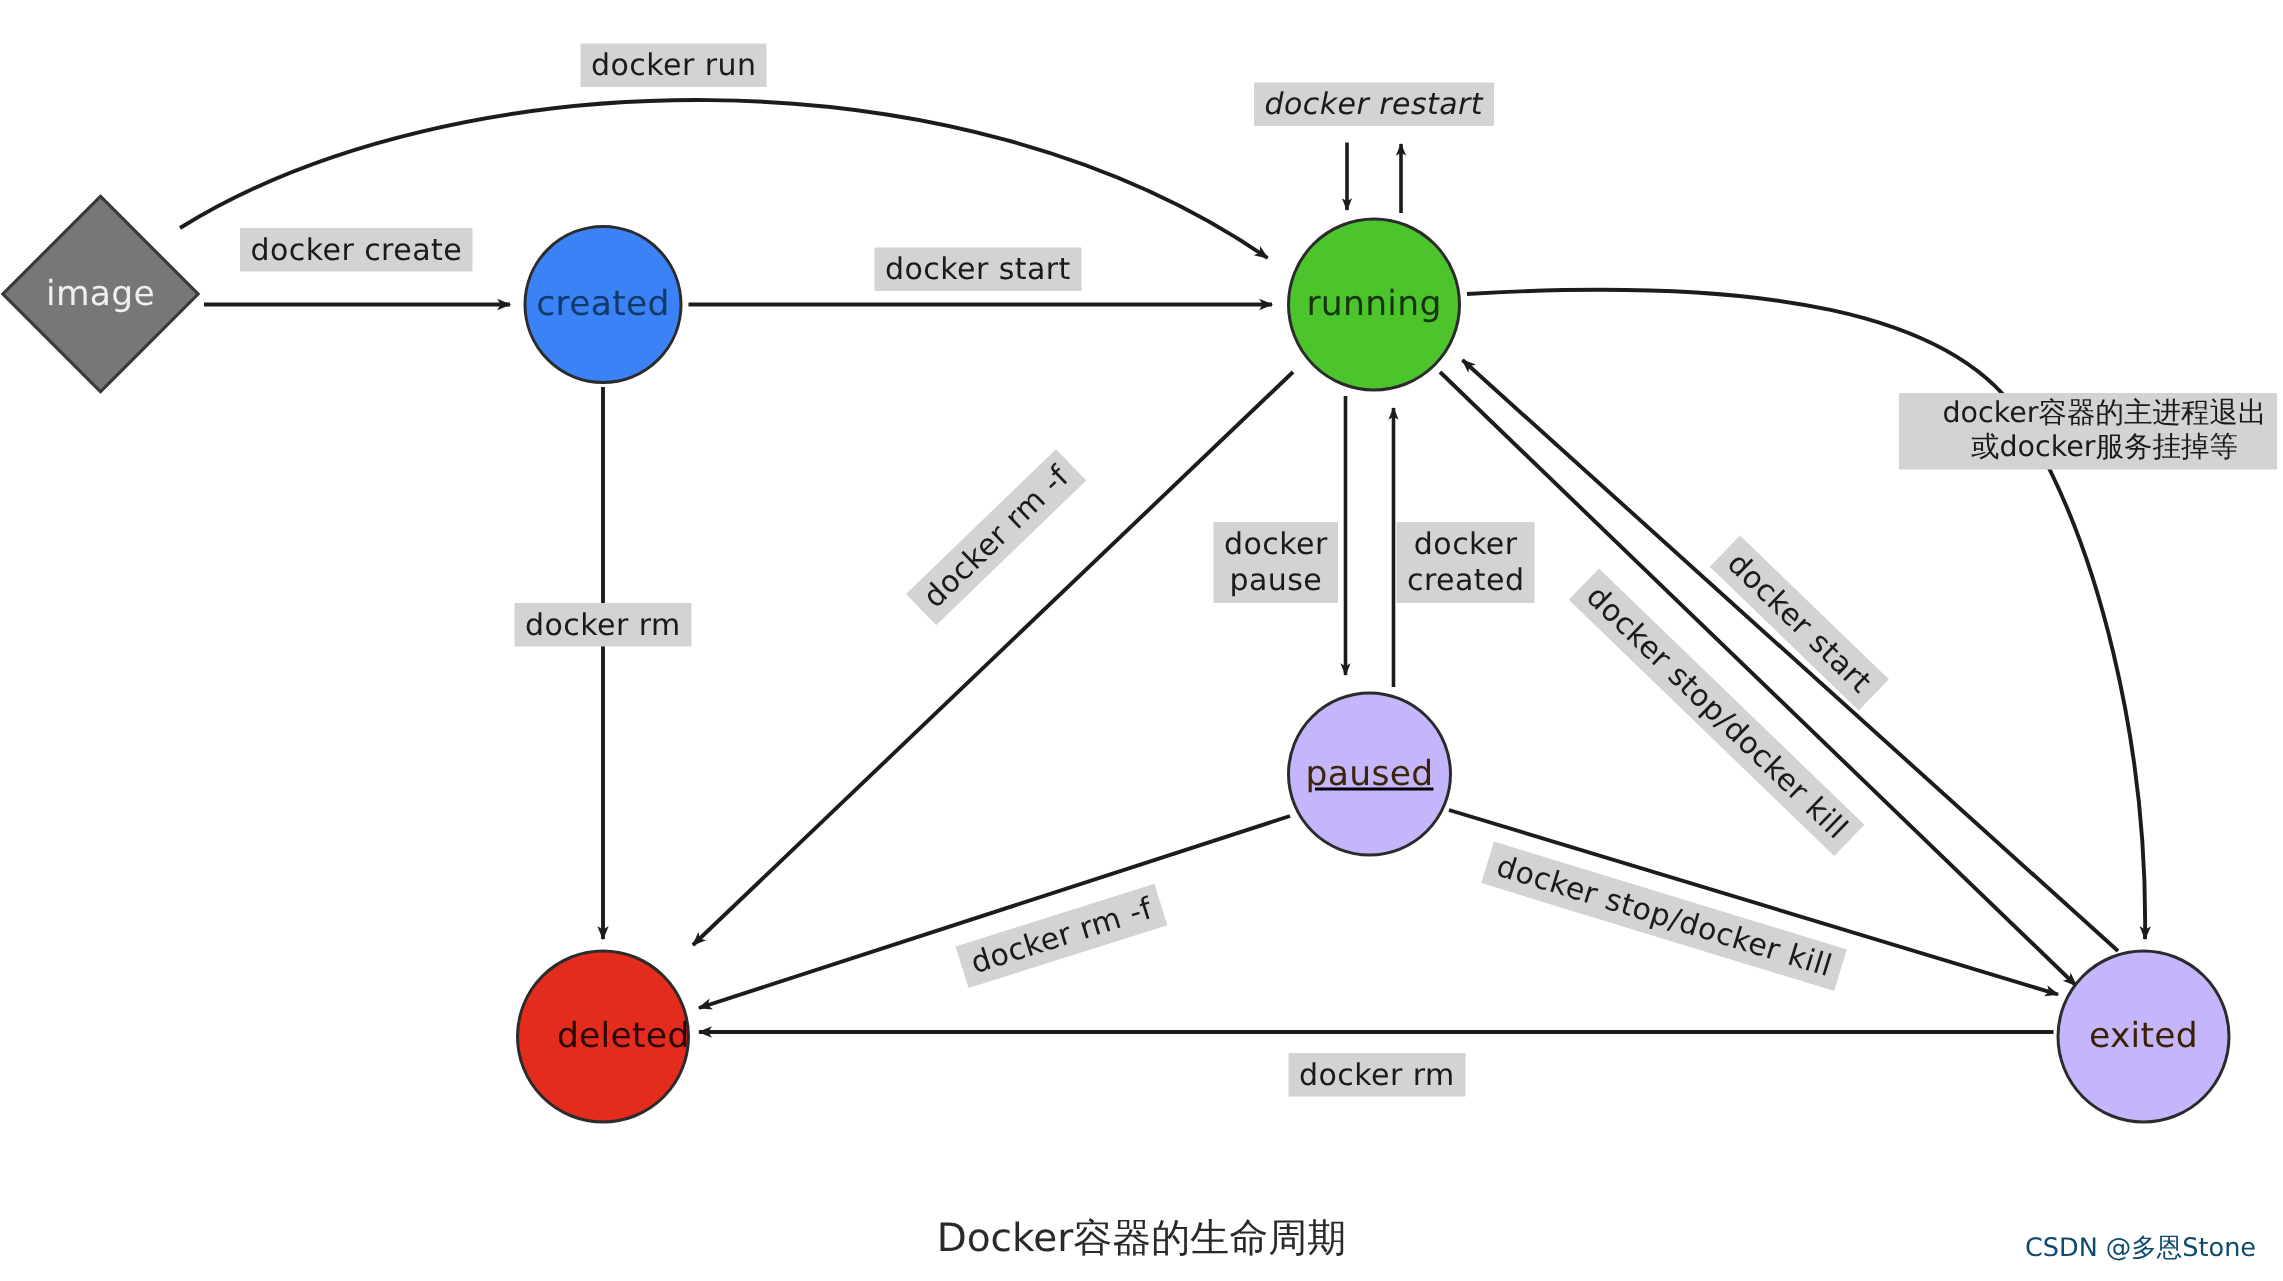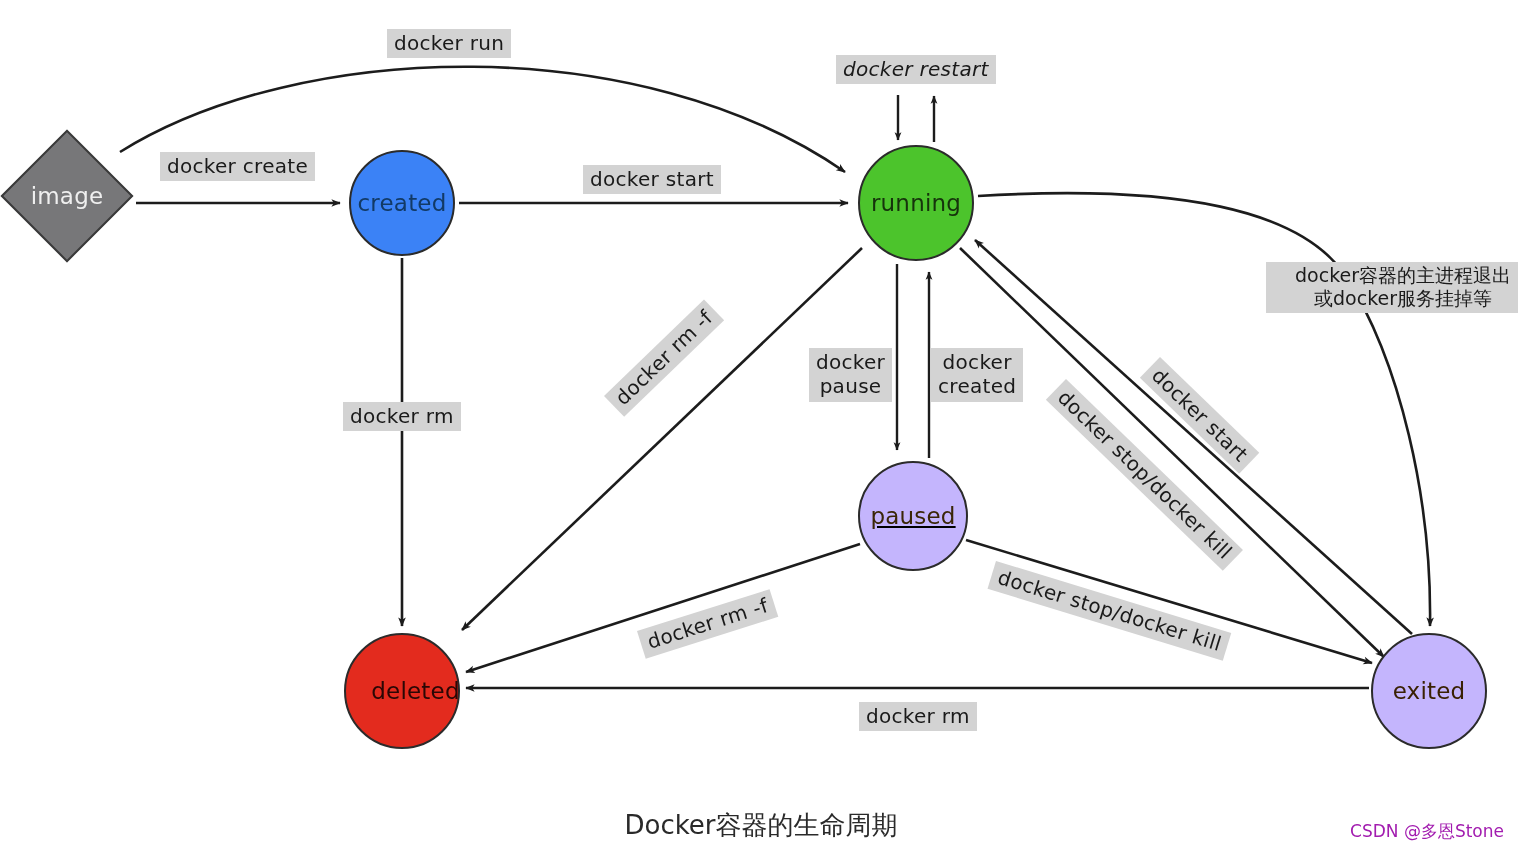--- a/index.html
+++ b/index.html
@@ -103,21 +103,21 @@
     font-size: 26px;
     color: #2a2a2a;
     z-index: 10;
   }
   #caption .cap-inner { display: inline-block; }
   #watermark {
     position: absolute;
     right: 18px;
     top: 820px;
     font-size: 17px;
-    color: #a21caf;
+    color: #0c4a6e;
     z-index: 10;
   }
 </style>
 </head>
 <body>
 
 <div id="stage">
 
   <svg id="edges" viewBox="0 0 1522 854" xmlns="http://www.w3.org/2000/svg">
     <defs>

